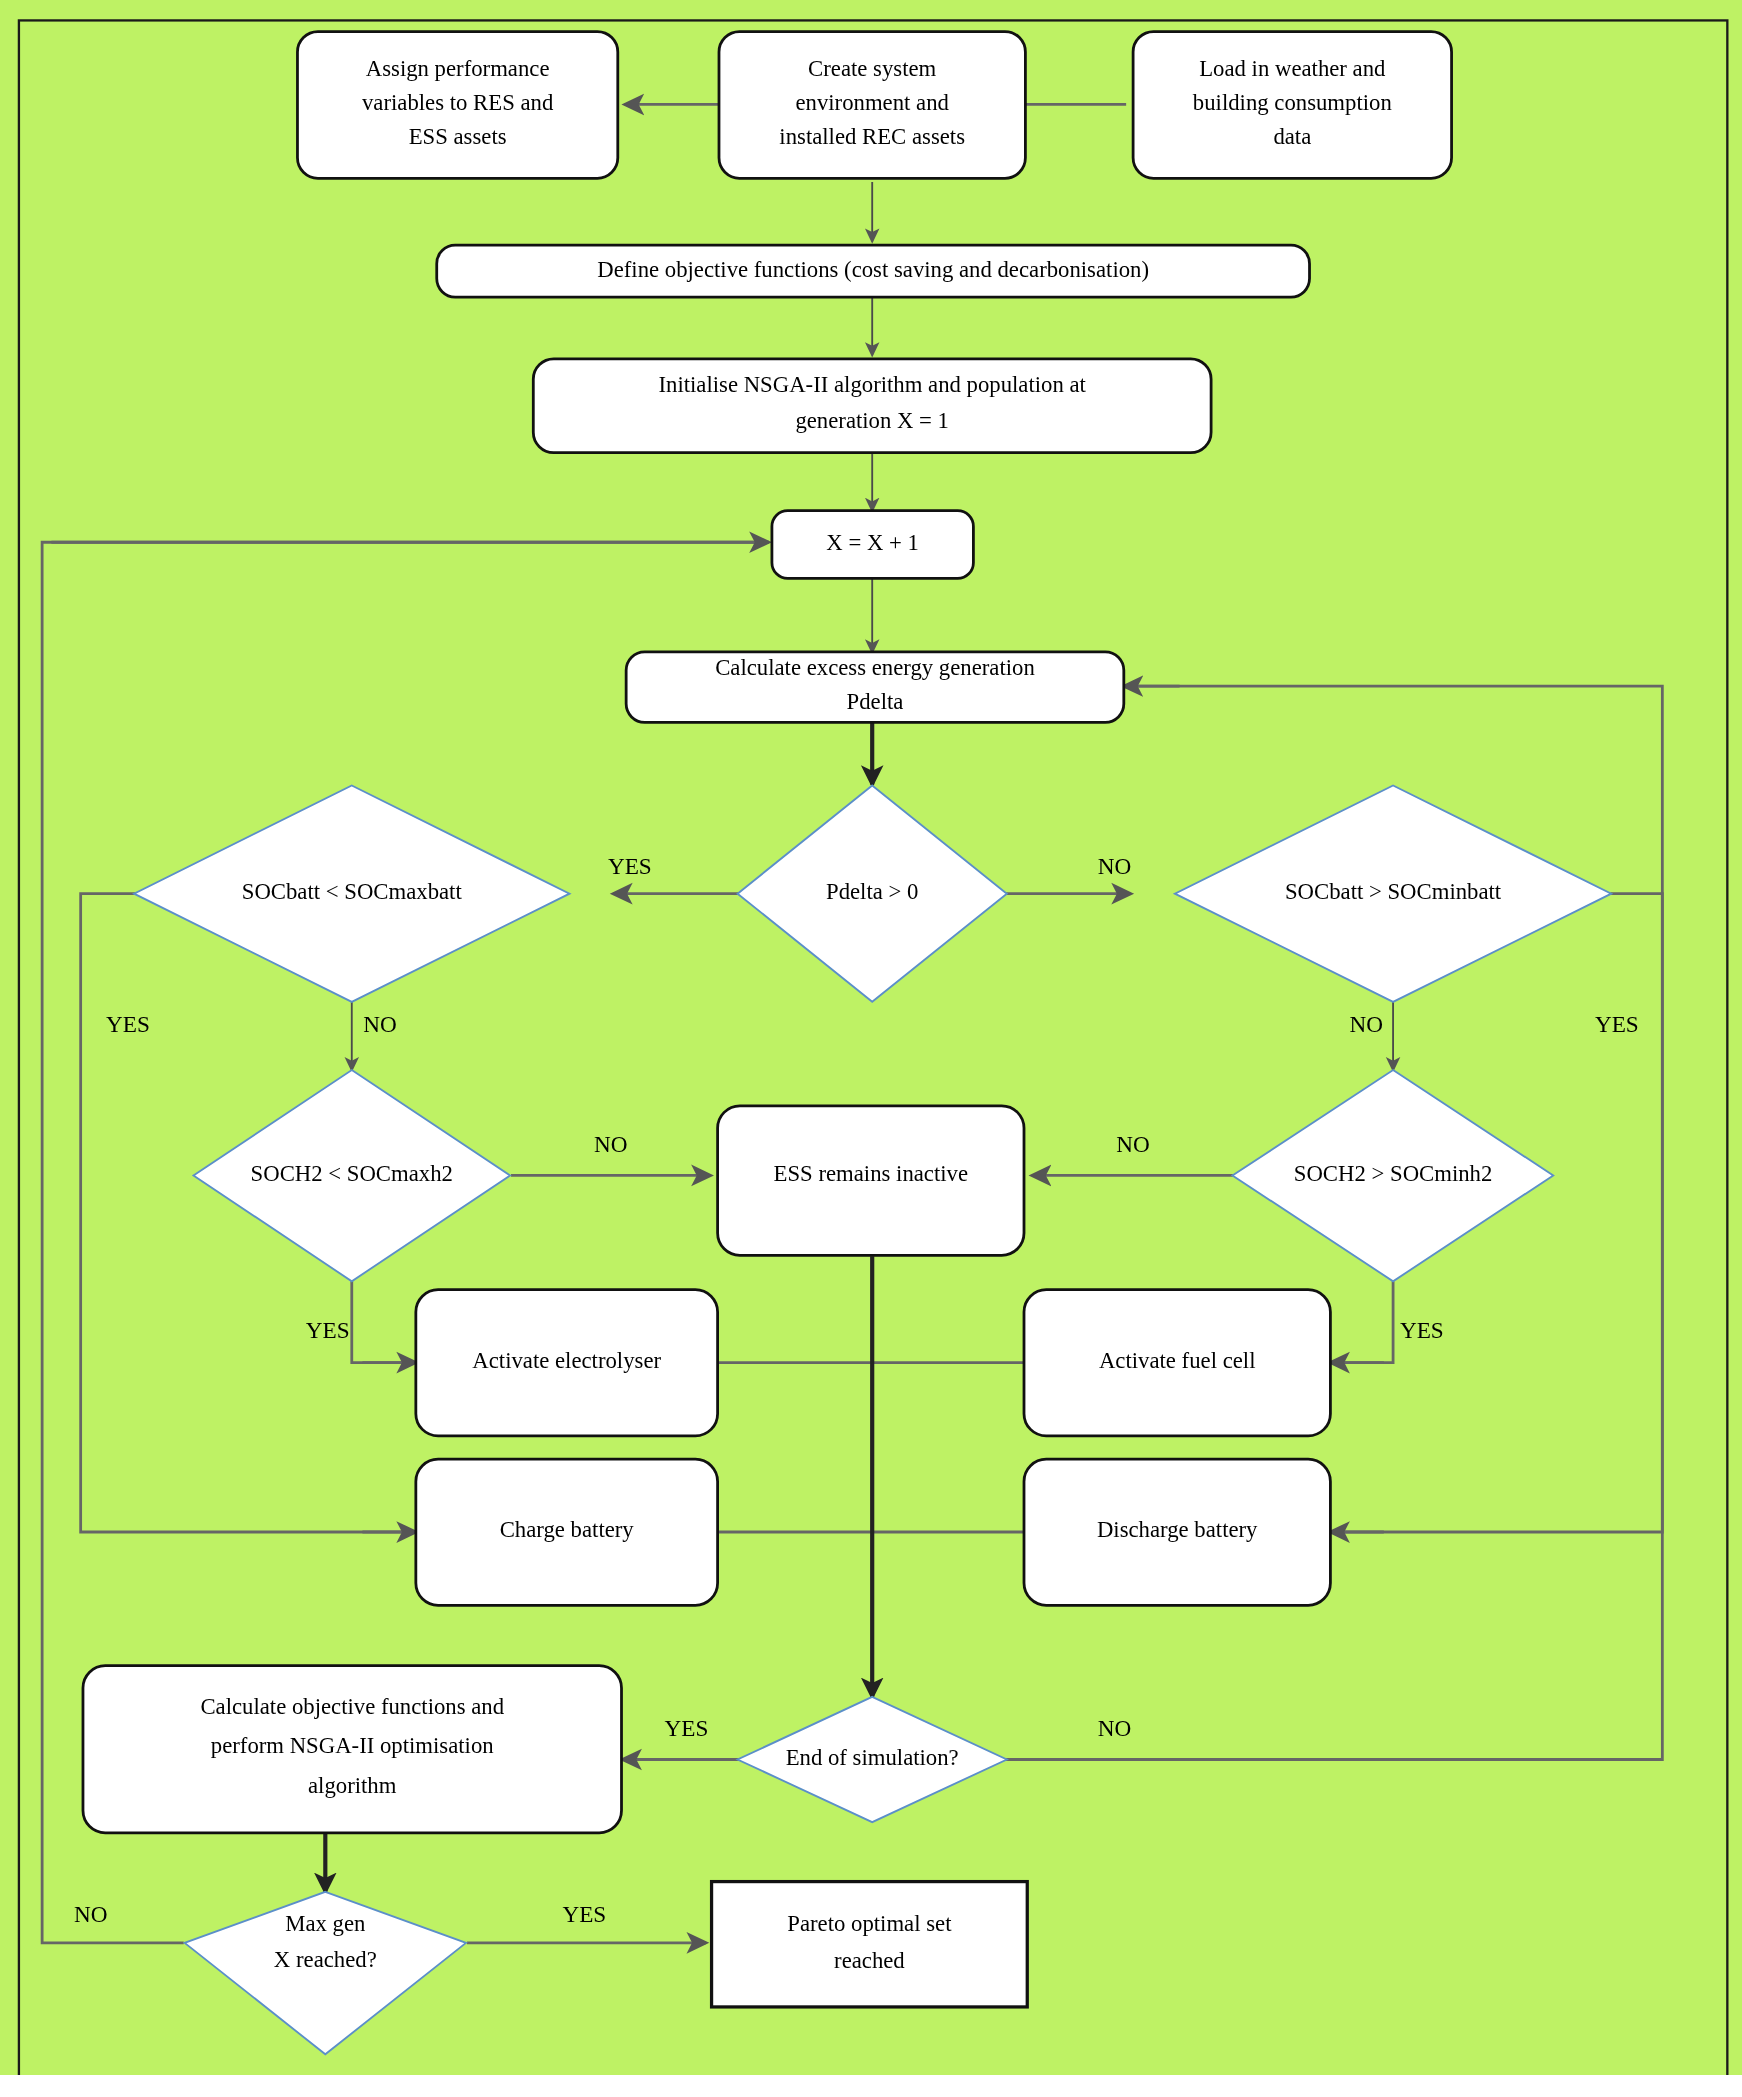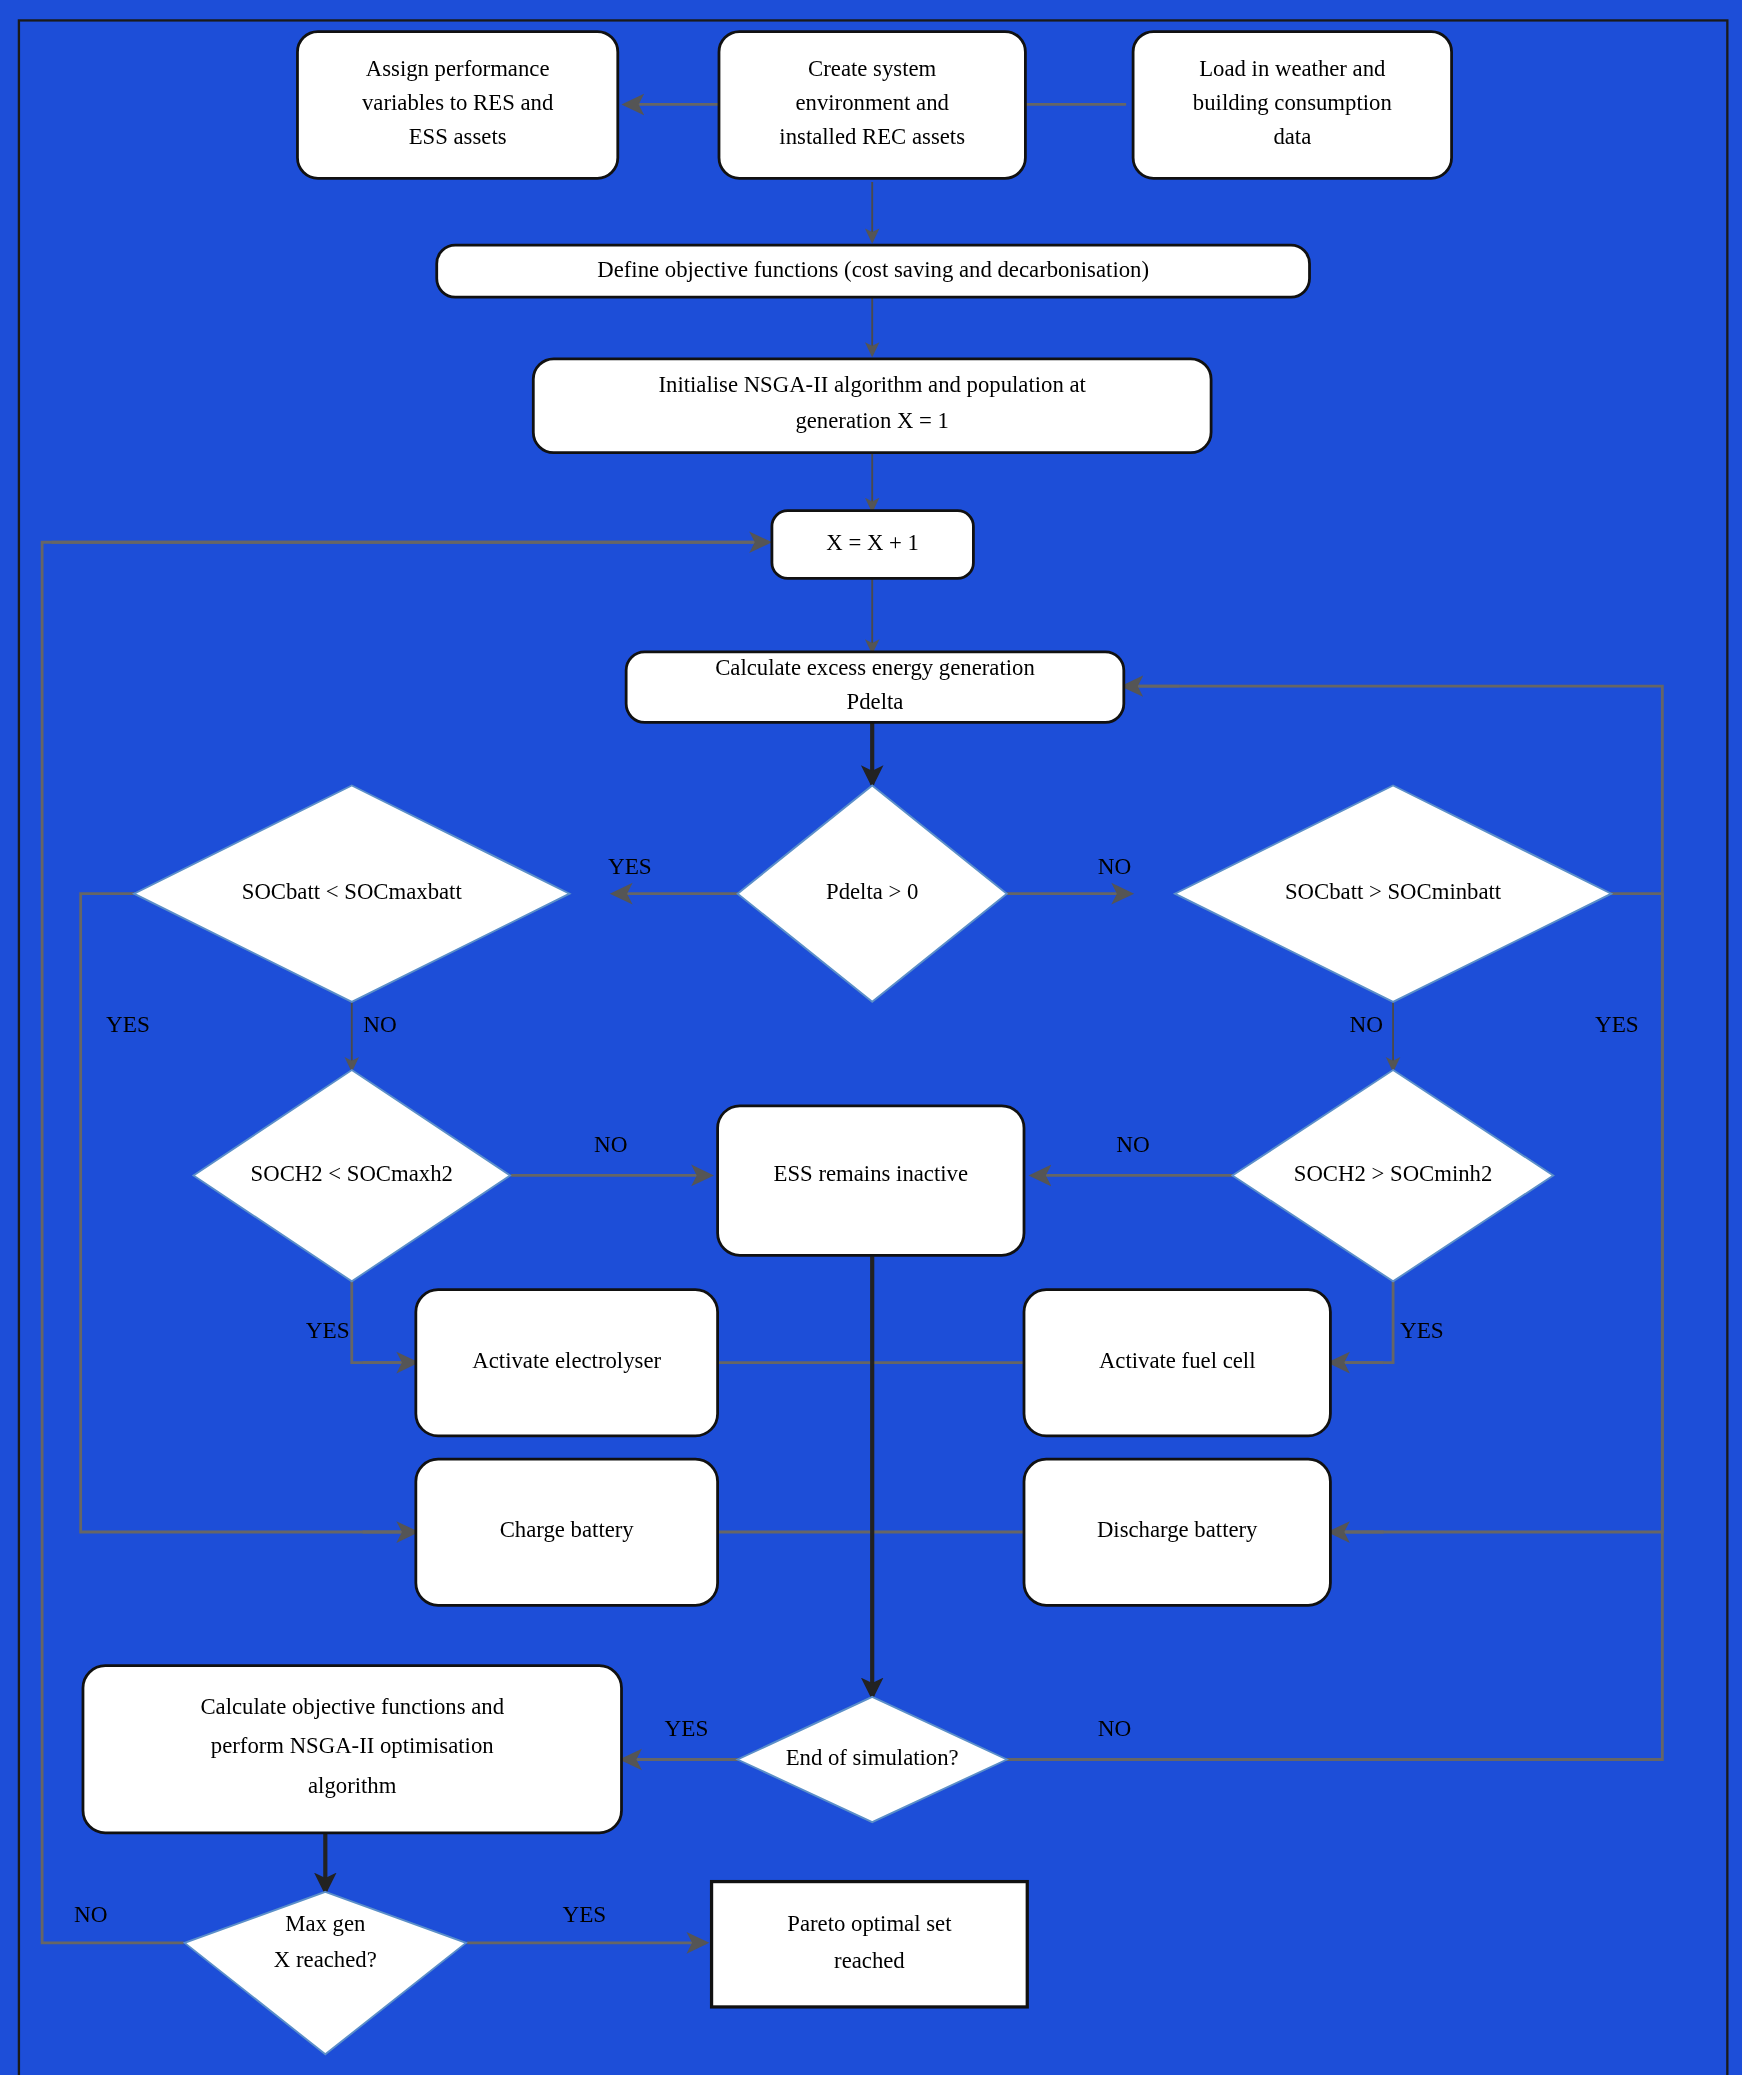--- a/index.html
+++ b/index.html
@@ -1,19 +1,19 @@
 <!DOCTYPE html>
 <html style="font-size:7.4px"><head>
 <meta charset="utf-8">
 <style>
   html,body{margin:0;padding:0;background:#fff;}
   #page{
     position:relative;
     width:1743px;height:2075px;
-    background:#1d4ed8;
+    background:#bef264;
     font-family:"Liberation Serif","DejaVu Serif",serif;
     overflow:hidden;
   }
   svg#canvas{position:absolute;left:0;top:0;width:1743px;height:2097px;}
   .pborder{fill:none;stroke:#1a1a1a;stroke-width:5;}
   .nodebox{fill:#ffffff;stroke:#111111;stroke-width:6;}
   .nodebox-sq{fill:#ffffff;stroke:#111111;stroke-width:7;}
   .diamond{fill:#ffffff;stroke:#5b8fc9;stroke-width:4;}
   .flow{fill:none;stroke:#666666;stroke-width:6;}
   .flow-thin{fill:none;stroke:#4a4a4a;stroke-width:4;}

